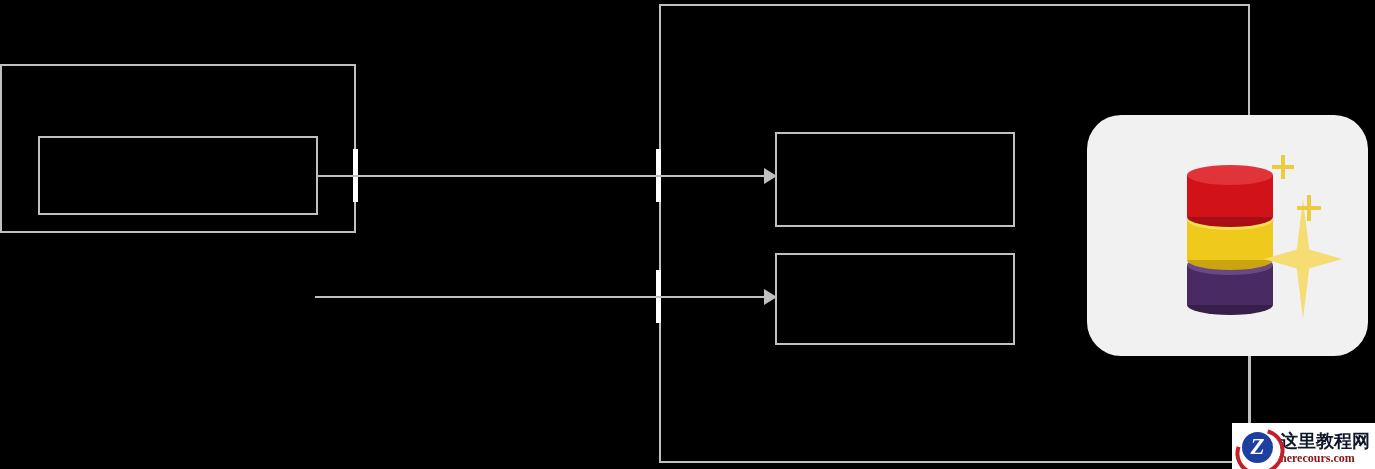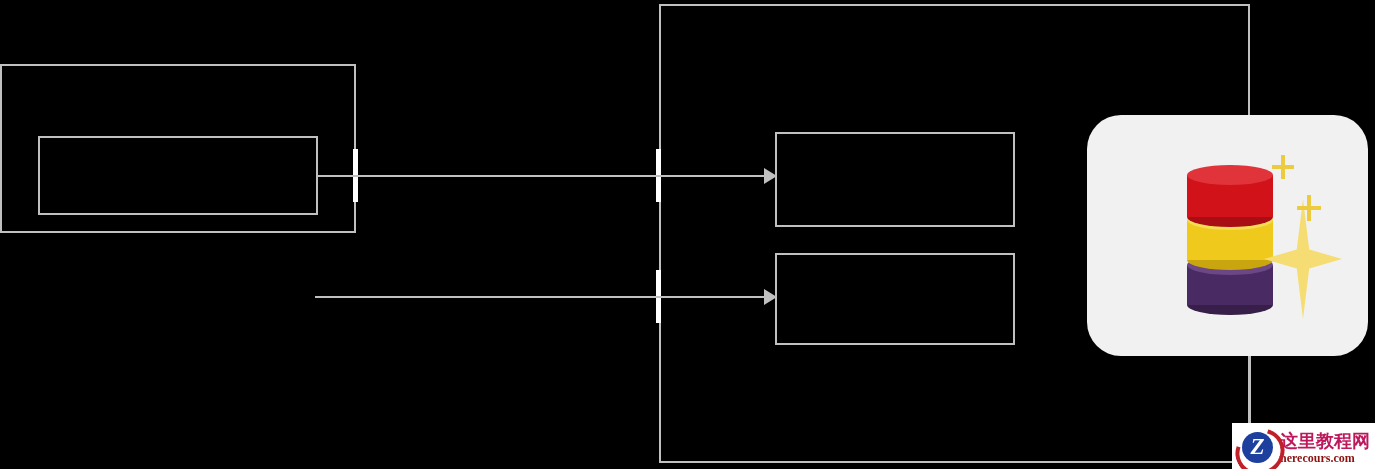--- a/index.html
+++ b/index.html
@@ -136,21 +136,21 @@
     color: #ffffff;
     font-size: 23px;
     font-weight: bold;
     font-style: italic;
     line-height: 32px;
     text-align: center;
     font-family: "Liberation Serif", serif;
   }
   .wm-text { display: flex; flex-direction: column; justify-content: center; }
   .wm-cn {
-    color: #be185d;
+    color: #0f172a;
     font-size: 18px;
     font-weight: bold;
     letter-spacing: 0px;
     line-height: 20px;
     font-family: "DejaVu Sans", sans-serif;
   }
   .wm-en {
     color: #8c1111;
     font-size: 12px;
     font-weight: bold;

